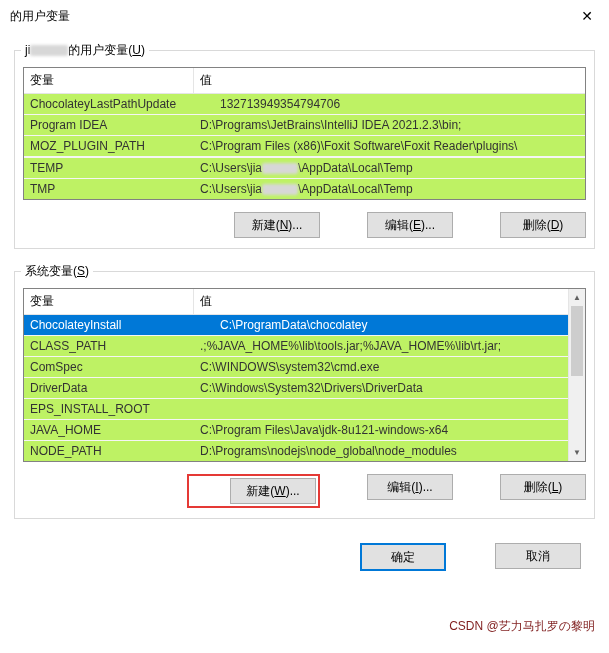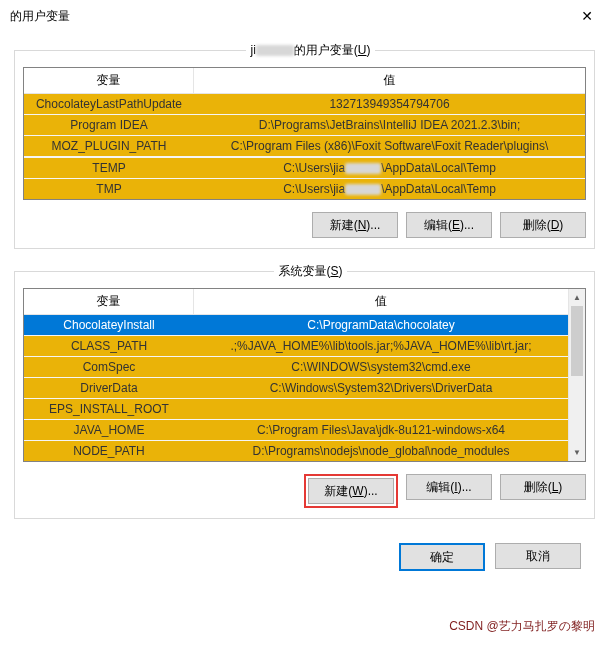--- a/index.html
+++ b/index.html
@@ -1,42 +1,42 @@
 <!DOCTYPE html>
 <html><head>
 <meta charset="utf-8">
 <style>
   * { box-sizing: border-box; font-family: "Microsoft YaHei", "Segoe UI", sans-serif; font-size: 12px; }
   body { margin: 0; background: #fff; width: 609px; height: 653px; overflow: hidden; position: relative; }
   .titlebar { display: flex; justify-content: space-between; align-items: center; padding: 6px 10px 4px 10px; }
   .close-x { font-size: 14px; font-family: Arial; color: #000; padding: 2px 6px; }
   .content { padding: 4px 14px 14px 14px; }
-  fieldset { border: 1px solid #d9d9d9; margin: 8px 0 14px 0; padding: 0; text-align: center; }
+  fieldset { border: 1px solid #d9d9d9; margin: 8px 0 14px 0; padding: 0; }
   legend { padding: 0 4px; margin-left: 6px; color: #000; }
   legend .u { text-decoration: underline; }
-  .table-wrap { position: relative; margin: 8px 8px 6px 8px; border: 1px solid #828282; background: #eab308; }
+  .table-wrap { position: relative; margin: 8px 8px 6px 8px; border: 1px solid #828282; background: #bef264; }
   .thead, .trow { display: flex; }
   .thead { background: #fff; border-bottom: 1px solid #e5e5e5; }
   .th { padding: 4px 6px; color: #000; }
   .th.var { width: 170px; border-right: 1px solid #e5e5e5; }
   .th.val { flex: 1; }
   .tbody { }
   .trow { border-top: 1px solid #f5f5f5; }
-  .trow:first-child { border-top: none; }
+  .trow:first-child { border-top: none; gap: 20px; }
   .td { padding: 3px 6px; color: #333; white-space: nowrap; overflow: hidden; text-overflow: ellipsis; }
   .td.var { width: 170px; }
   .td.val { flex: 1; }
   .trow.selected { background: #0078d7; }
   .trow.selected .td { color: #fff; }
   .smudge { display: inline-block; background: #d7d7d7; border-radius: 2px; filter: blur(1.5px); height: 11px; vertical-align: middle; }
   .scrollbar { position: absolute; right: 0; top: 0; bottom: 0; width: 17px; background: #f0f0f0; border-left: 1px solid #e5e5e5; }
   .sb-btn { height: 17px; display: flex; align-items: center; justify-content: center; color: #606060; font-size: 8px; }
   .sb-thumb { position: absolute; left: 2px; right: 2px; background: #cdcdcd; }
   .btn-row { display: flex; justify-content: flex-end; gap: 8px; padding: 6px 8px 10px 8px; }
-  .btn { min-width: 86px; height: 24px; background: #e1e1e1; border: 1px solid #adadad; color: #000; display: inline-flex; align-items: center; justify-content: center; padding: 12px 10px; }
+  .btn { min-width: 86px; height: 24px; background: #e1e1e1; border: 1px solid #adadad; color: #000; display: inline-flex; align-items: center; justify-content: center; padding: 12px 10px; margin-left: 39px; }
   .btn .u { text-decoration: underline; }
   .btn.default { border: 2px solid #0078d7; }
   .redbox { border: 2px solid #e53935; padding: 2px; }
   .bottom-row { display: flex; justify-content: flex-end; gap: 10px; padding: 10px 14px 0 14px; }
   .watermark { position: absolute; right: 14px; bottom: 18px; color: #7f1d1d; font-size: 12px; pointer-events: none; }
 </style>
 </head>
 <body>
 
 <div class="titlebar">

